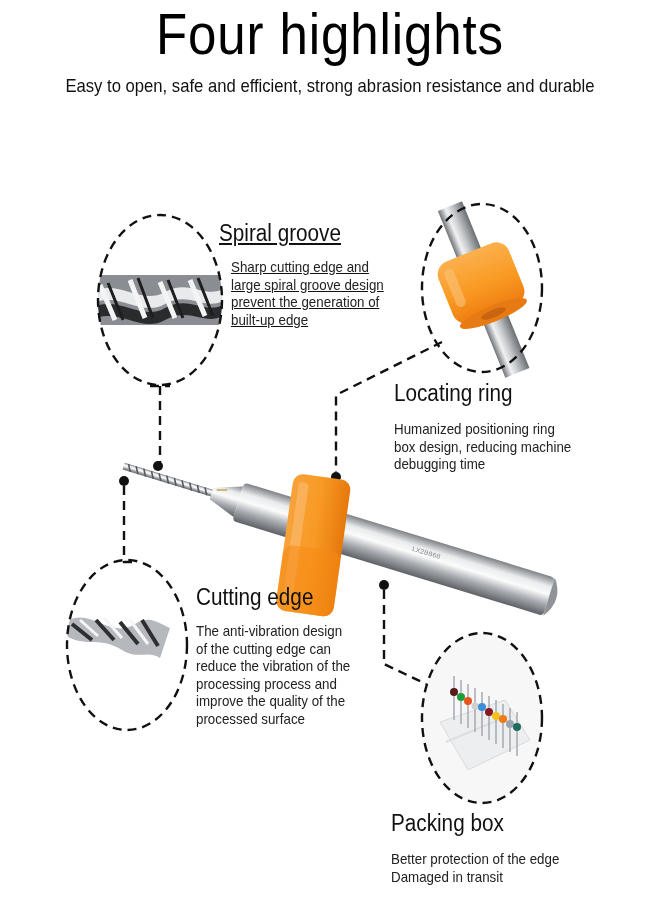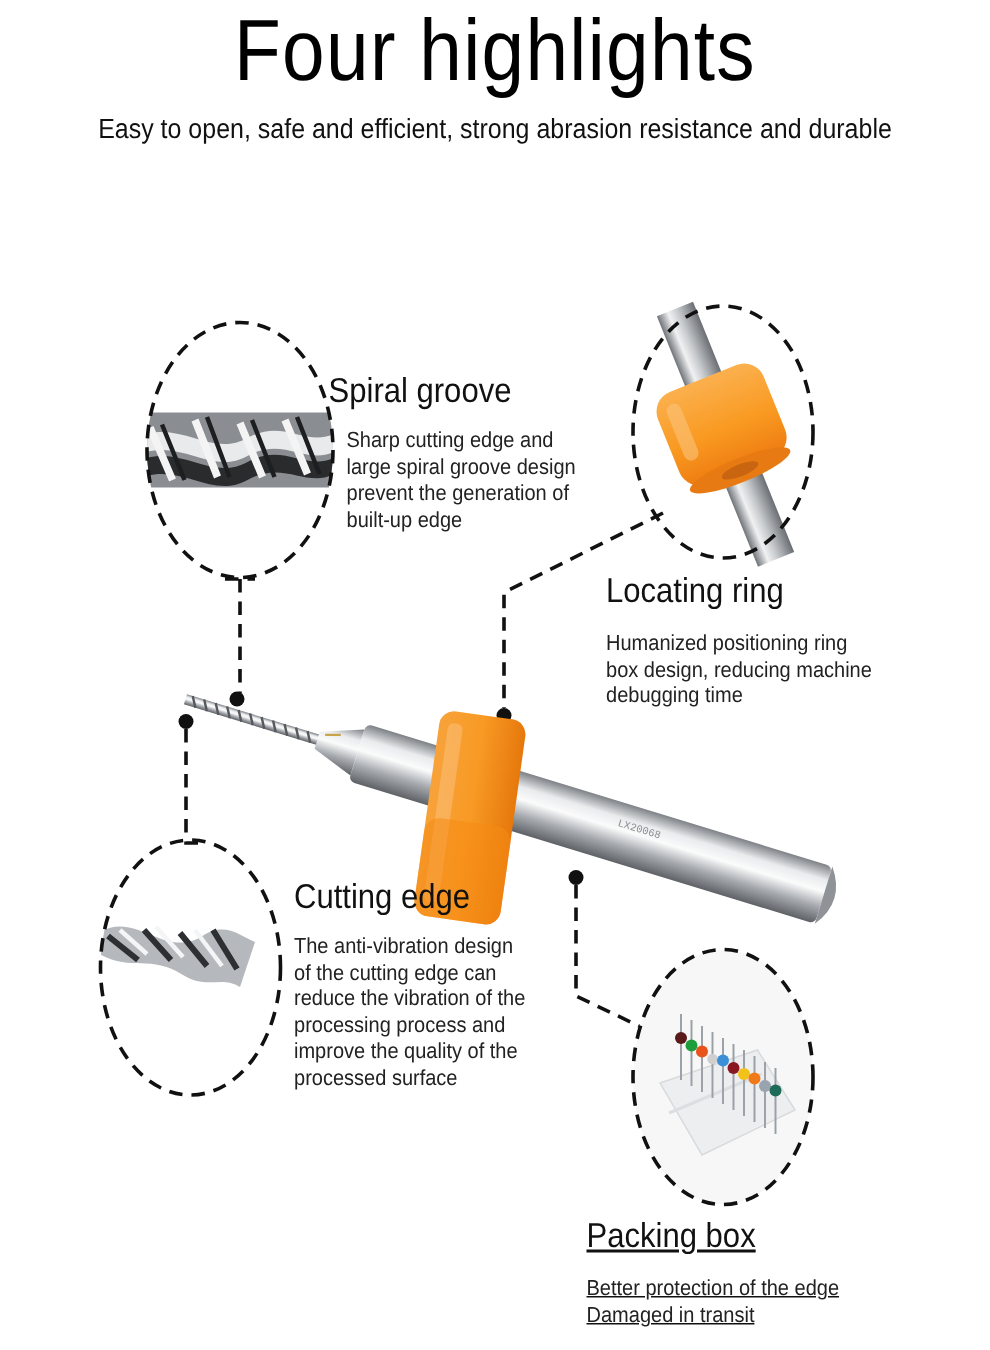--- a/index.html
+++ b/index.html
@@ -143,42 +143,42 @@
       <circle cx="489" cy="712" r="4" fill="#8a1822"></circle>
       <circle cx="496" cy="716" r="4" fill="#f2c21a"></circle>
       <circle cx="503" cy="719" r="4" fill="#f07a1a"></circle>
       <circle cx="510" cy="724" r="4" fill="#9aa4ae"></circle>
       <circle cx="517" cy="727" r="4" fill="#1f6b5a"></circle>
     </g>
     <ellipse cx="482" cy="718" rx="60" ry="85" fill="none" stroke="#111" stroke-width="2.4" stroke-dasharray="9 6"></ellipse>
   </g>
 </svg>
 
-<div class="abs" style="left:219px;top:246px;">
+<div class="abs" style="left:219px;top:219px;text-decoration:underline;">
   <div class="feat-title">Spiral groove</div>
   <div class="feat-desc" style="margin-top:12px;margin-left:12px;">Sharp cutting edge and
 large spiral groove design
 prevent the generation of
 built-up edge</div>
 </div>
 
-<div class="abs" style="left:404px;top:379px;">
+<div class="abs" style="left:394px;top:379px;">
   <div class="feat-title">Locating ring</div>
   <div class="feat-desc" style="margin-top:14px;">Humanized positioning ring
 box design, reducing machine
 debugging time</div>
 </div>
 
 <div class="abs" style="left:196px;top:583px;">
   <div class="feat-title">Cutting edge</div>
   <div class="feat-desc" style="margin-top:12px;">The anti-vibration design
 of the cutting edge can
 reduce the vibration of the
 processing process and
 improve the quality of the
 processed surface</div>
 </div>
 
-<div class="abs" style="left:391px;top:809px;text-decoration:underline;">
+<div class="abs" style="left:391px;top:809px;">
   <div class="feat-title">Packing box</div>
   <div class="feat-desc" style="margin-top:14px;">Better protection of the edge
 Damaged in transit</div>
 </div>
 
 </body></html>

